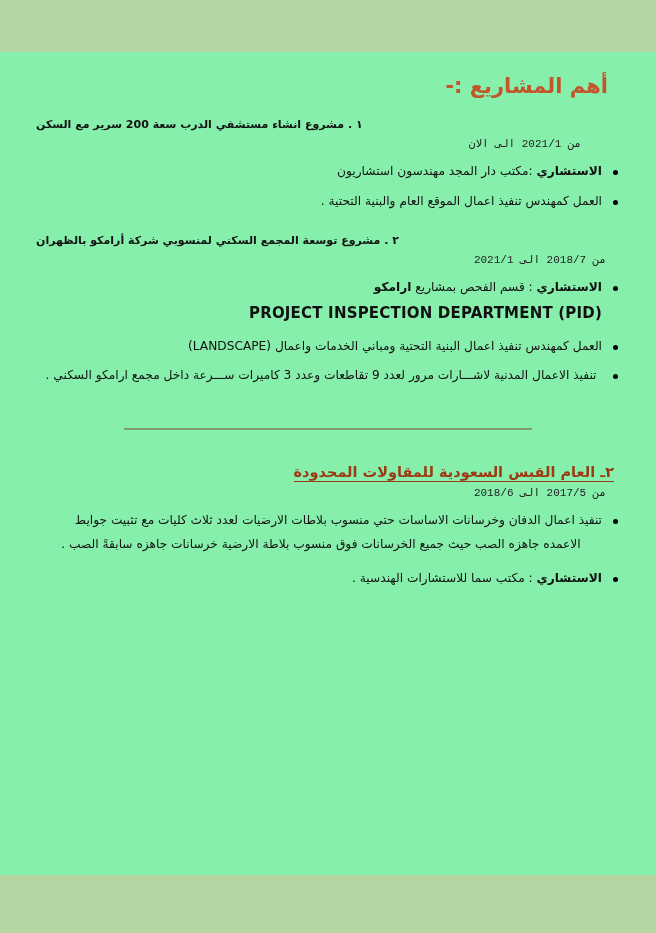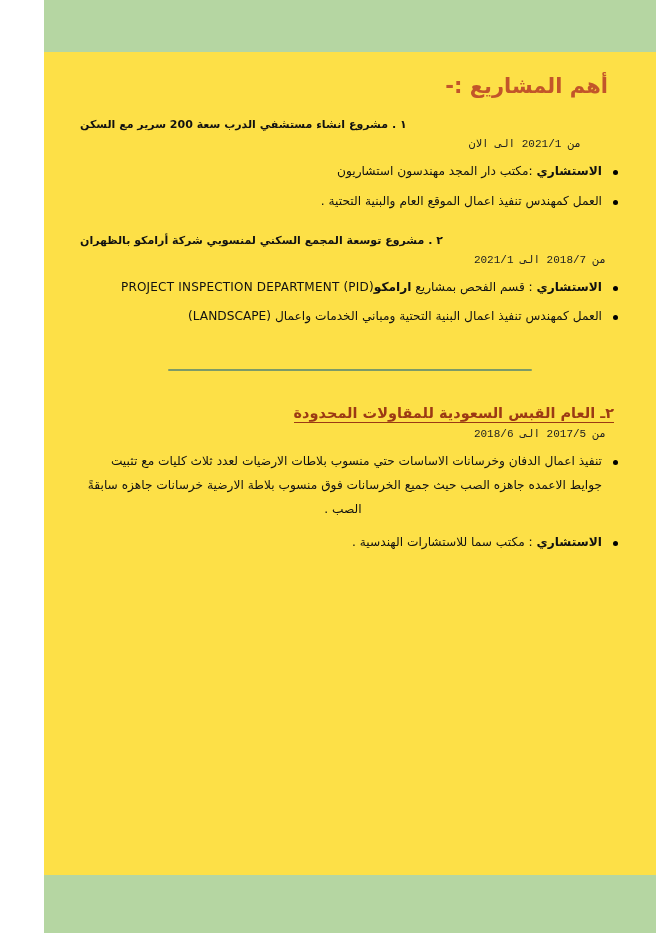--- a/index.html
+++ b/index.html
@@ -11,22 +11,21 @@
     width: 656px;
     height: 933px;
     position: relative;
     overflow: hidden;
     font-family: "DejaVu Sans", "Liberation Sans", sans-serif;
   }
 
   .page {
     position: absolute;
     inset: 0;
-    background: #fde047;
-    margin-left: 44px;
+    background: #86efac;
   }
 
   
   .band {
     position: absolute;
     left: 0;
     right: 0;
     background: #b5d6a2;
   }
   .band-top { top: 0; height: 52px; }
@@ -125,22 +124,22 @@
     text-align-last: center;
   }
   li.wide { padding-left: 4px; }
 
   .ltr {
     direction: ltr;
     unicode-bidi: embed;
     display: inline-block;
   }
   .caps {
-    font-size: 12px;
-    font-weight: normal;
+    font-size: 15px;
+    font-weight: bold;
     letter-spacing: 0.2px;
   }
 
   
   .divider {
     height: 2px;
     background: #7d9b68;
     margin: 40px 88px 0 88px;
     border-radius: 1px;
   }
@@ -176,20 +175,23 @@
         <div class="project-title indent-lg">٢ .  مشروع توسعة المجمع السكني لمنسوبي شركة أرامكو بالظهران</div>
         <div class="date-line narrow">من 2018/7 الى 2021/1</div>
         <ul class="bullets bl-indent-2">
           <li>
             <b>الاستشاري</b>
             <span>: قسم الفحص بمشاريع </span><b>ارامكو</b><span class="ltr caps">PROJECT INSPECTION DEPARTMENT (PID)</span>
           </li>
           <li>
             <span>العمل كمهندس تنفيذ اعمال البنية التحتية ومباني الخدمات واعمال </span><span class="ltr">(LANDSCAPE)</span>
           </li>
+          <li class="justify wide">
+            <span>تنفيذ الاعمال المدنية لاشـــارات مرور لعدد 9 تقاطعات  وعدد 3 كاميرات ســـرعة داخل مجمع ارامكو السكني .</span>
+          </li>
         </ul>
       </div>
 
       <div class="divider"></div>
     </div>
 
     <div>
       <div class="company-heading">
         <span class="u">٢ـ العام القبس السعودية للمقاولات المحدودة</span>
       </div>

